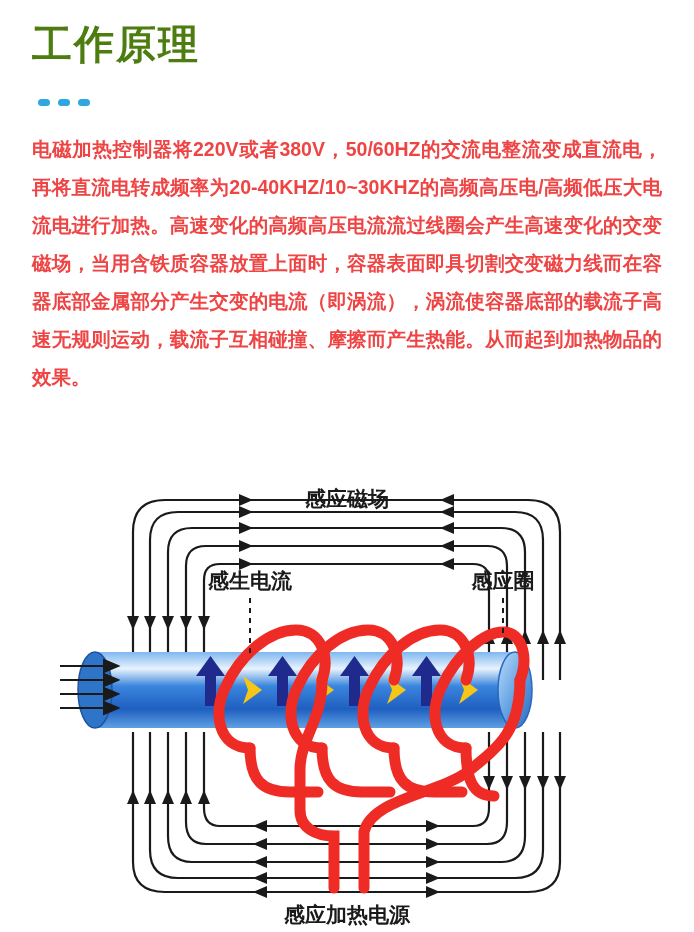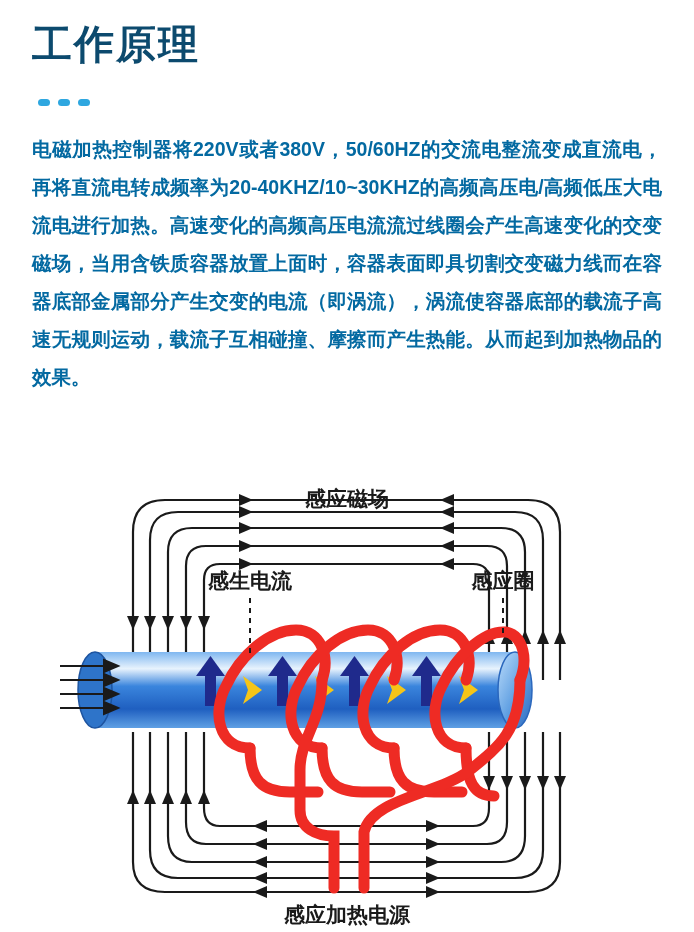--- a/index.html
+++ b/index.html
@@ -20,21 +20,21 @@
     width: 694px;
     height: 932px;
   }
   .title {
     position: absolute;
     left: 32px;
     top: 22px;
     font-size: 40px;
     font-weight: bold;
     letter-spacing: 2px;
-    color: #0c4a6e;
+    color: #4d7c0f;
     line-height: 1.1;
     text-align: center;
   }
   .dots {
     position: absolute;
     left: 38px;
     top: 99px;
     display: flex;
     gap: 8px;
   }
@@ -46,21 +46,21 @@
     background: #2ea7e0;
   }
   .body-text {
     position: absolute;
     left: 32px;
     top: 130px;
     width: 630px;
     font-size: 19.5px;
     font-weight: bold;
     line-height: 38px;
-    color: #0369a1;
+    color: #ef4444;
     text-align: justify;
     text-justify: inter-ideograph;
   }
   .figure {
     position: absolute;
     left: 0;
     top: 480px;
     width: 558px;
     height: 452px;
   }

